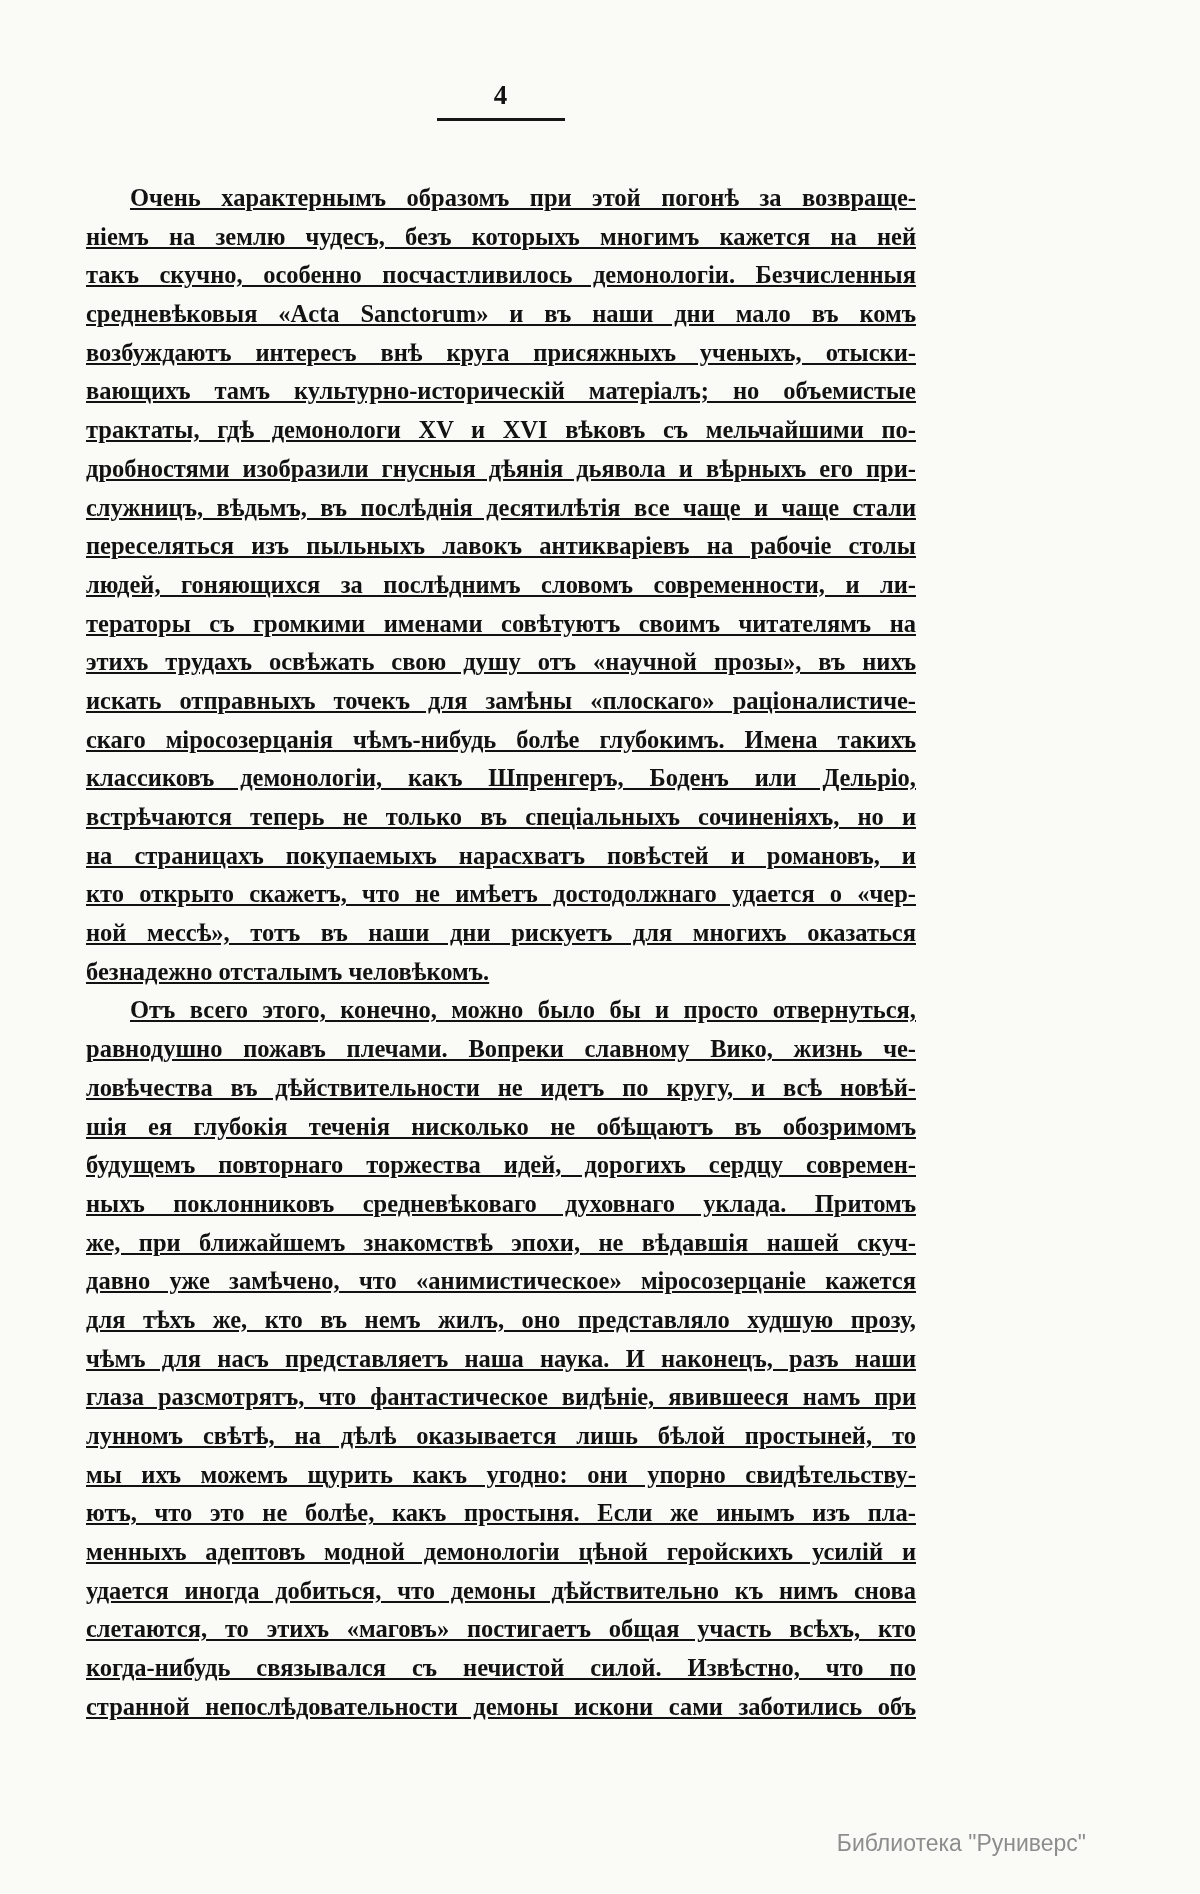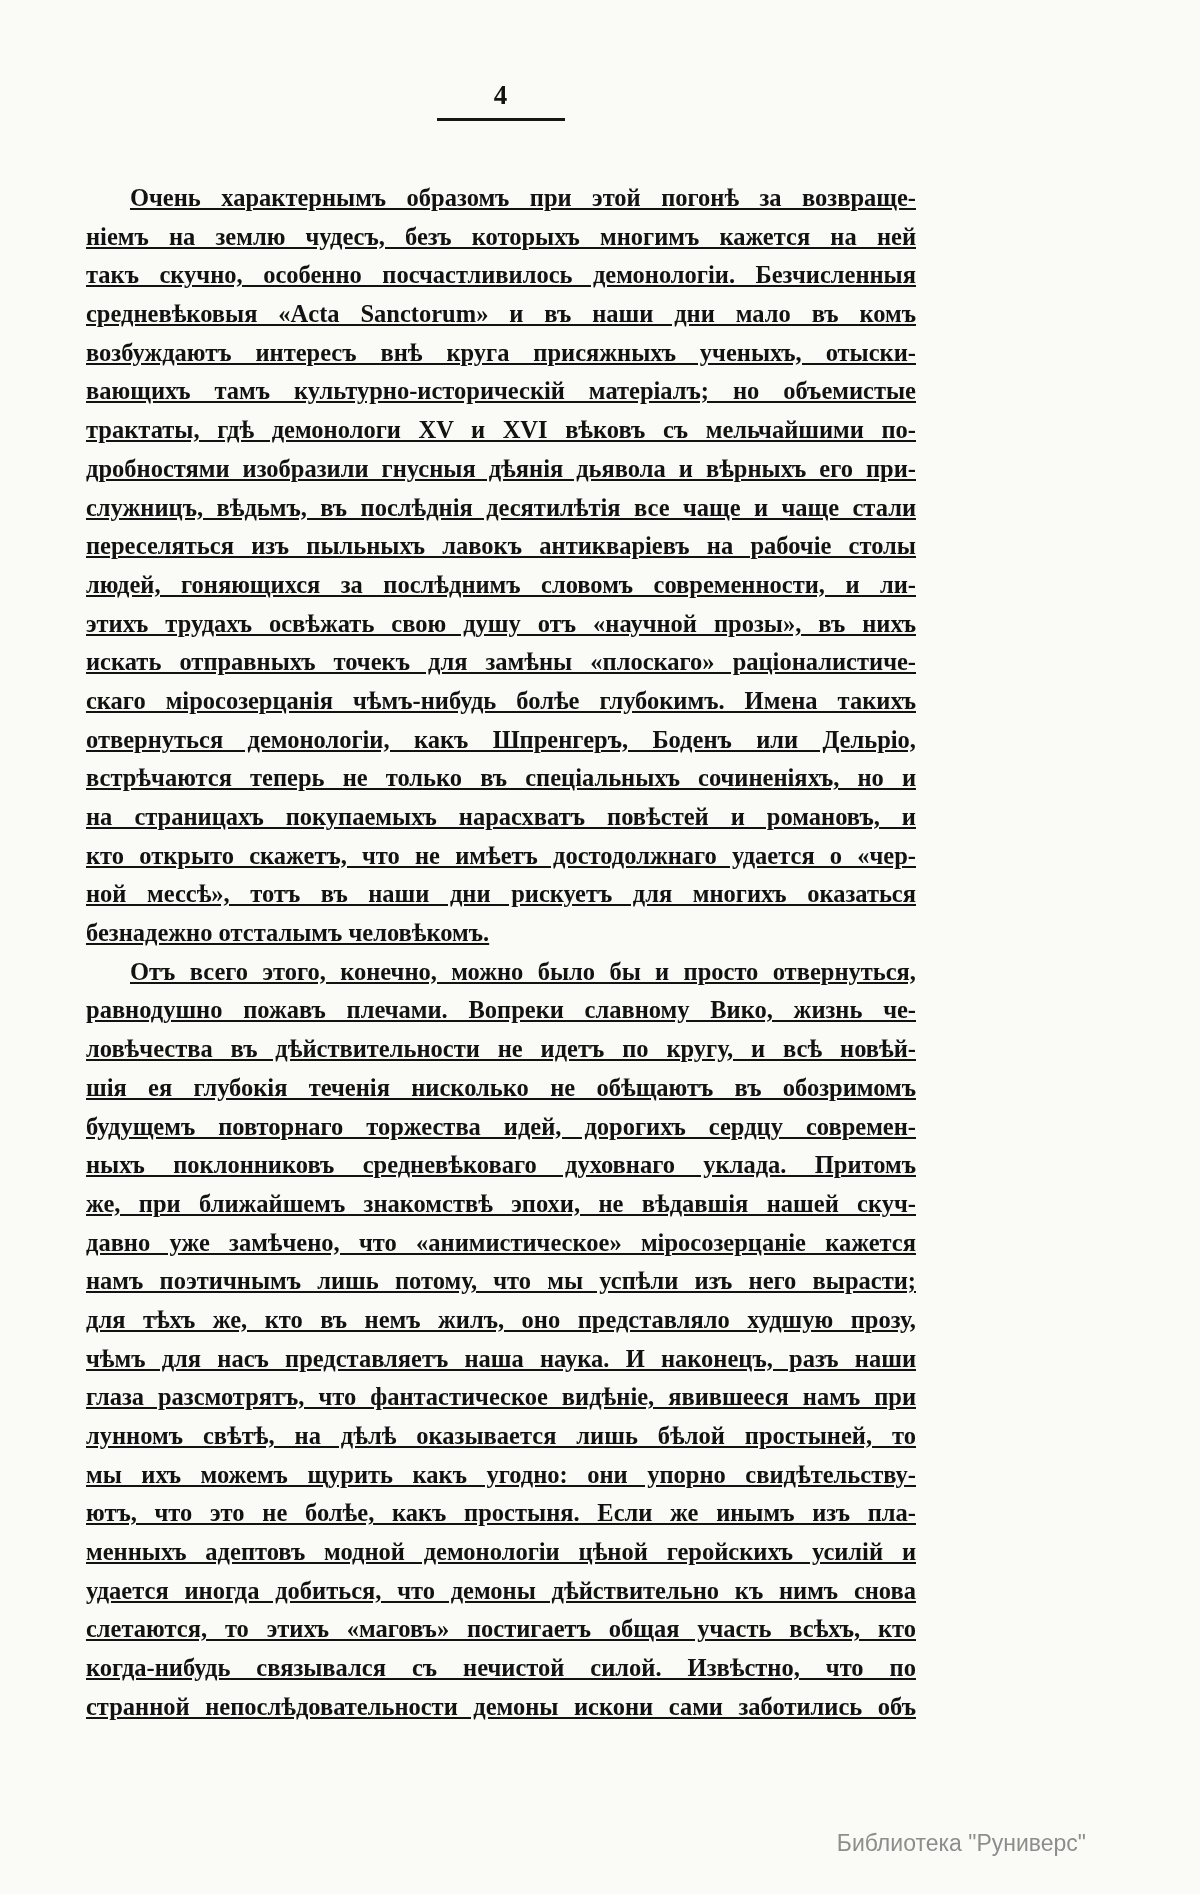--- a/index.html
+++ b/index.html
@@ -89,40 +89,40 @@
         <div class="text-line">ніемъ на землю чудесъ, безъ которыхъ многимъ кажется на ней</div>
         <div class="text-line">такъ скучно, особенно посчастливилось демонологіи. Безчисленныя</div>
         <div class="text-line">средневѣковыя «Acta Sanctorum» и въ наши дни мало въ комъ</div>
         <div class="text-line">возбуждаютъ интересъ внѣ круга присяжныхъ ученыхъ, отыски-</div>
         <div class="text-line">вающихъ тамъ культурно-историческій матеріалъ; но объемистые</div>
         <div class="text-line">трактаты, гдѣ демонологи XV и XVI вѣковъ съ мельчайшими по-</div>
         <div class="text-line">дробностями изобразили гнусныя дѣянія дьявола и вѣрныхъ его при-</div>
         <div class="text-line">служницъ, вѣдьмъ, въ послѣднія десятилѣтія все чаще и чаще стали</div>
         <div class="text-line">переселяться изъ пыльныхъ лавокъ антикваріевъ на рабочіе столы</div>
         <div class="text-line">людей, гоняющихся за послѣднимъ словомъ современности, и ли-</div>
+        <div class="text-line">тераторы съ громкими именами совѣтуютъ своимъ читателямъ на</div>
         <div class="text-line">этихъ трудахъ освѣжать свою душу отъ «научной прозы», въ нихъ</div>
         <div class="text-line">искать отправныхъ точекъ для замѣны «плоскаго» раціоналистиче-</div>
         <div class="text-line">скаго міросозерцанія чѣмъ-нибудь болѣе глубокимъ. Имена такихъ</div>
-        <div class="text-line">отвернуться демонологіи, какъ Шпренгеръ, Боденъ или Дельріо,</div>
+        <div class="text-line">классиковъ демонологіи, какъ Шпренгеръ, Боденъ или Дельріо,</div>
         <div class="text-line">встрѣчаются теперь не только въ спеціальныхъ сочиненіяхъ, но и</div>
         <div class="text-line">на страницахъ покупаемыхъ нарасхватъ повѣстей и романовъ, и</div>
         <div class="text-line">кто открыто скажетъ, что не имѣетъ достодолжнаго удается о «чер-</div>
         <div class="text-line">ной мессѣ», тотъ въ наши дни рискуетъ для многихъ оказаться</div>
         <div class="text-line">безнадежно отсталымъ человѣкомъ.</div>
       </div>
     <div class="paragraph flush-last">
         <div class="text-line first-line">Отъ всего этого, конечно, можно было бы и просто отвернуться,</div>
         <div class="text-line">равнодушно пожавъ плечами. Вопреки славному Вико, жизнь че-</div>
         <div class="text-line">ловѣчества въ дѣйствительности не идетъ по кругу, и всѣ новѣй-</div>
         <div class="text-line">шія ея глубокія теченія нисколько не обѣщаютъ въ обозримомъ</div>
         <div class="text-line">будущемъ повторнаго торжества идей, дорогихъ сердцу современ-</div>
         <div class="text-line">ныхъ поклонниковъ средневѣковаго духовнаго уклада. Притомъ</div>
         <div class="text-line">же, при ближайшемъ знакомствѣ эпохи, не вѣдавшія нашей скуч-</div>
         <div class="text-line">давно уже замѣчено, что «анимистическое» міросозерцаніе кажется</div>
-        <div class="text-line">намъ поэтичнымъ лишь потому, что мы успѣли изъ него вырасти;</div>
         <div class="text-line">для тѣхъ же, кто въ немъ жилъ, оно представляло худшую прозу,</div>
         <div class="text-line">чѣмъ для насъ представляетъ наша наука. И наконецъ, разъ наши</div>
         <div class="text-line">глаза разсмотрятъ, что фантастическое видѣніе, явившееся намъ при</div>
         <div class="text-line">лунномъ свѣтѣ, на дѣлѣ оказывается лишь бѣлой простыней, то</div>
         <div class="text-line">мы ихъ можемъ щурить какъ угодно: они упорно свидѣтельству-</div>
         <div class="text-line">ютъ, что это не болѣе, какъ простыня. Если же инымъ изъ пла-</div>
         <div class="text-line">менныхъ адептовъ модной демонологіи цѣной геройскихъ усилій и</div>
         <div class="text-line">удается иногда добиться, что демоны дѣйствительно къ нимъ снова</div>
         <div class="text-line">слетаются, то этихъ «маговъ» постигаетъ общая участь всѣхъ, кто</div>
         <div class="text-line">когда-нибудь связывался съ нечистой силой. Извѣстно, что по</div>

